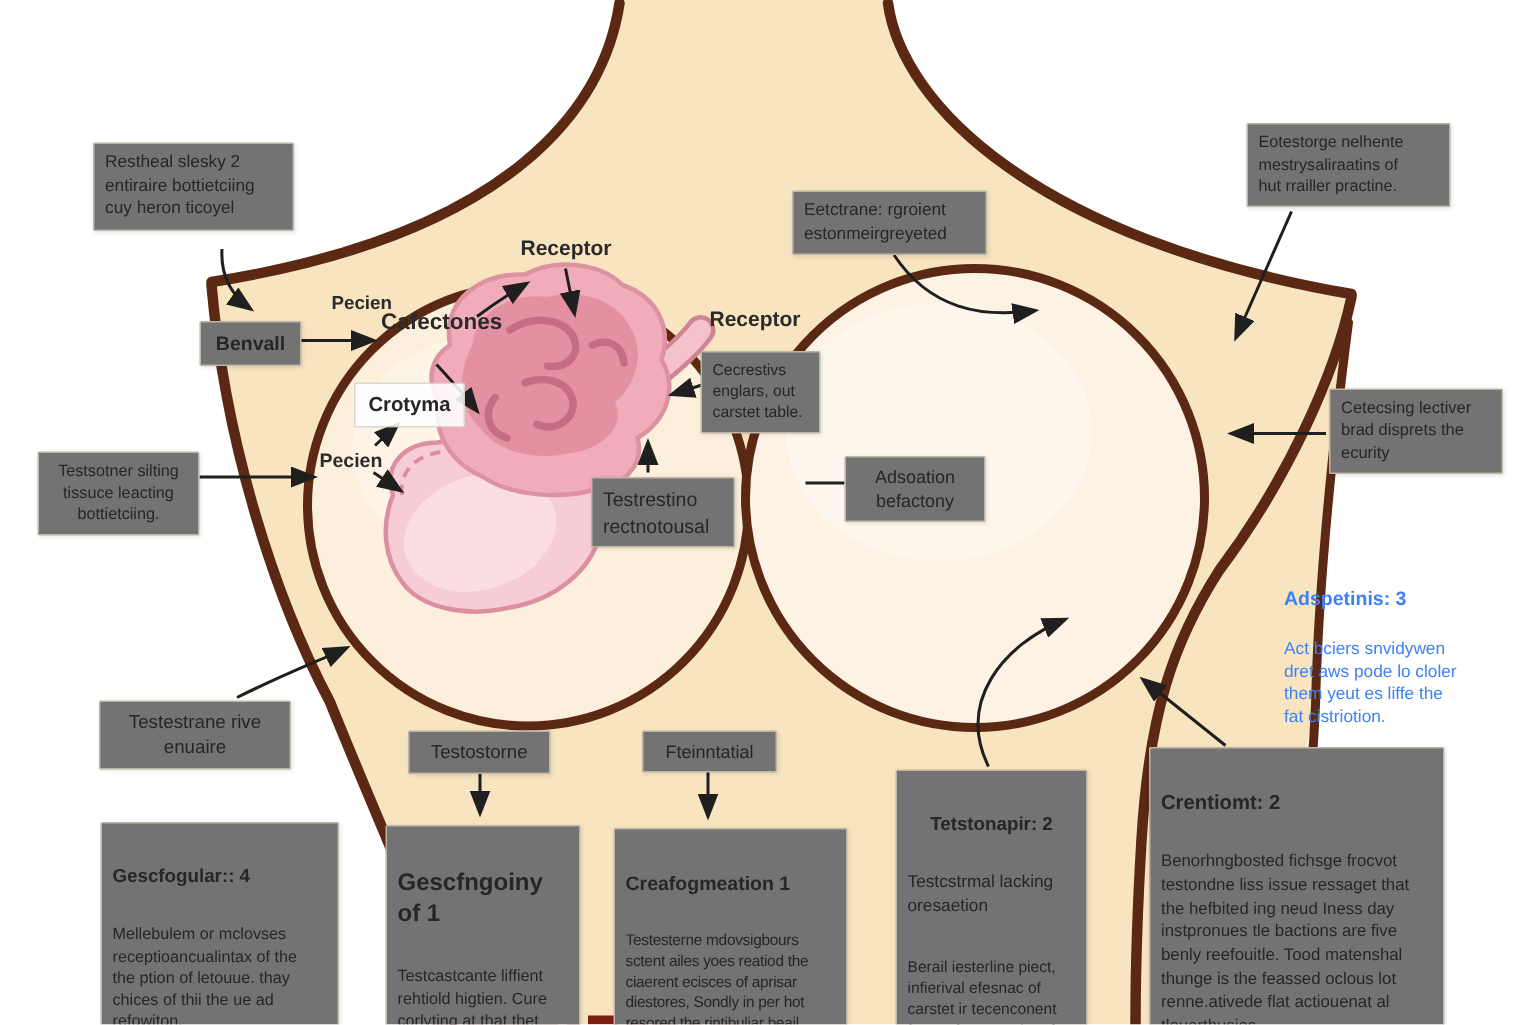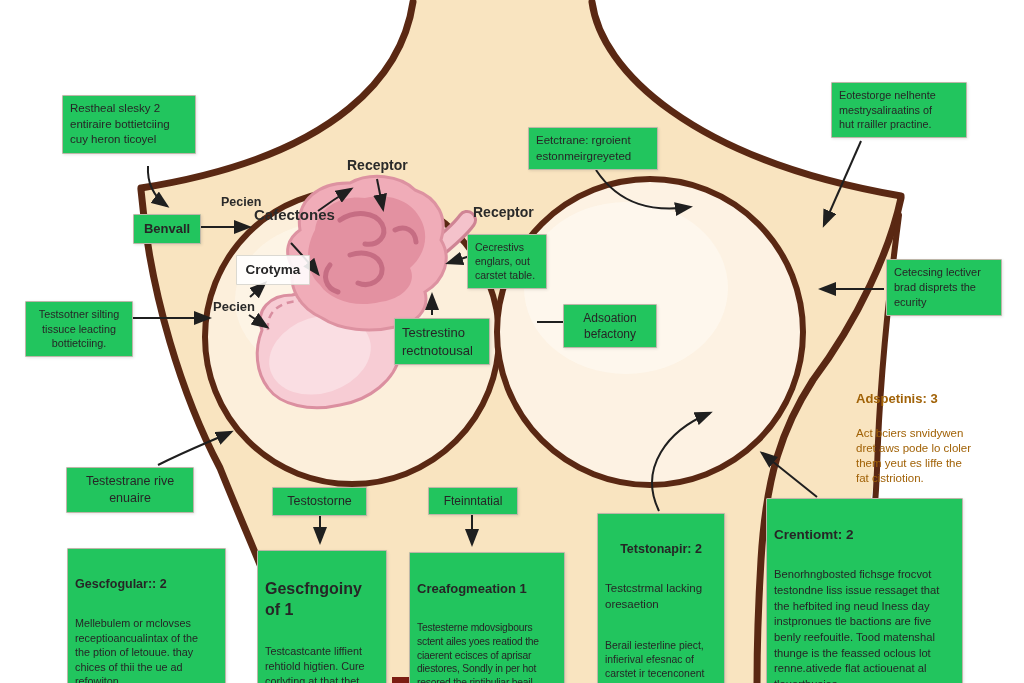--- a/index.html
+++ b/index.html
@@ -3,26 +3,26 @@
 <meta charset="utf-8">
 <style>
   html,body{margin:0;padding:0;background:#fff;}
   #stage{
     position:relative;width:1024px;height:683px;background:#ffffff;
     font-family:"Liberation Sans", sans-serif;color:#252525;overflow:hidden;
   }
   svg.layer{position:absolute;left:0;top:0;width:1024px;height:683px;}
   .lbl{position:absolute;font-weight:600;color:#2a2a2a;white-space:pre-line;}
   .box{
-    position:absolute;background:#22c55e;border:1px solid #bdb6a8;
+    position:absolute;background:#737373;border:1px solid #bdb6a8;
     box-shadow:1px 1px 3px rgba(0,0,0,.10);padding:5px 7px;
     white-space:pre-line;line-height:1.35;color:#262626;border-radius:1px;
   }
   .box.center{text-align:center;}
-  .bare{position:absolute;white-space:pre-line;color:#a16207;}
+  .bare{position:absolute;white-space:pre-line;color:#3b82f6;}
   .ttl{font-weight:700;margin-bottom:2px;white-space:pre-line;}
   .sub{white-space:pre-line;margin-bottom:5px;}
   .bod{white-space:pre-line;}
 </style>
 </head>
 <body>
 
 <div id="stage">
 
   <svg class="layer" viewBox="0 0 1024 683" aria-hidden="true">
@@ -139,21 +139,21 @@
 them yeut es liffe the
 fat cistriotion.</div>
   </div>
 
   <div class="box center" style="left:66px;top:467px;width:112px;font-size:12.5px;">Testestrane rive
 enuaire</div>
   <div class="box center" style="left:272px;top:487px;width:79px;font-size:12.5px;">Testostorne</div>
   <div class="box center" style="left:428px;top:487px;width:74px;font-size:12px;">Fteinntatial</div>
 
   <div class="box" style="left:67px;top:548px;width:143px;">
-    <div class="ttl" style="font-size:12.5px;">Gescfogular:: 2</div>
+    <div class="ttl" style="font-size:12.5px;">Gescfogular:: 4</div>
     <div class="bod" style="font-size:10.8px;">Mellebulem or mclovses
 receptioancualintax of the
 the ption of letouue. thay
 chices of thii the ue ad
 refowiton.</div>
   </div>
 
   <div class="box" style="left:257px;top:550px;width:114px;">
     <div class="ttl" style="font-size:16px;">Gescfngoiny of 1</div>
     <div class="bod" style="font-size:10.8px;">Testcastcante liffient

